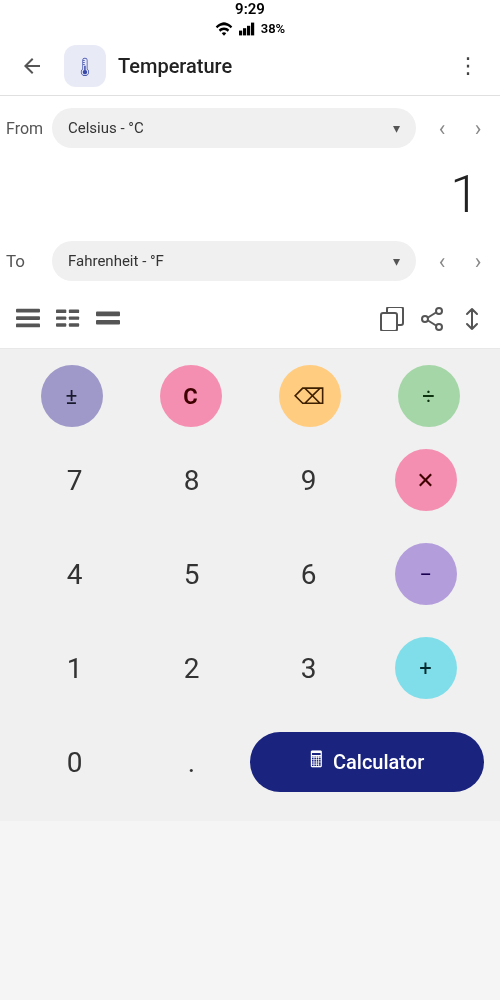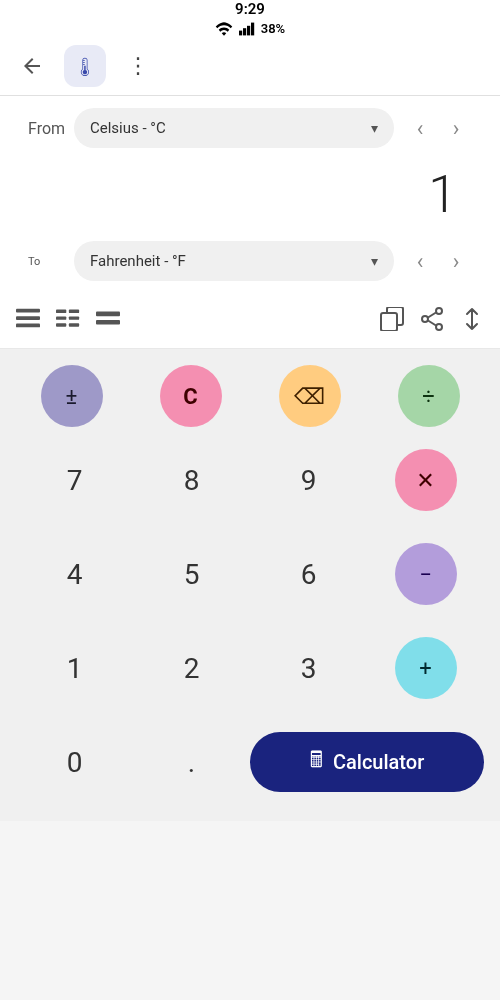--- a/index.html
+++ b/index.html
@@ -80,21 +80,21 @@
       width: 40px;
       height: 40px;
       display: flex;
       align-items: center;
       justify-content: center;
     }
 
     
     .conversion-section {
       background: #fff;
-      padding: 0 28px;
+      padding: 0 6px;
     }
 
     .from-row {
       display: flex;
       align-items: center;
       height: 64px;
       gap: 10px;
     }
     .from-label {
       font-size: 16px;
@@ -145,21 +145,21 @@
       letter-spacing: -1px;
     }
 
     .to-row {
       display: flex;
       align-items: center;
       height: 56px;
       gap: 10px;
     }
     .to-label {
-      font-size: 11px;
+      font-size: 17px;
       color: #555;
       width: 36px;
     }
 
     .output-display {
       text-align: right;
       font-size: 52px;
       font-weight: 500;
       color: #1a237e;
       padding: 4px 16px 12px 0;
@@ -321,20 +321,21 @@
     <svg width="24" height="24" viewBox="0 0 24 24" fill="none">
         <path d="M20 11H7.83l5.59-5.59L12 4l-8 8 8 8 1.41-1.41L7.83 13H20v-2z" fill="#555"></path>
       </svg>
   </div>
   <div class="app-bar-icon">
     <svg width="28" height="28" viewBox="0 0 28 28" fill="none">
       <rect width="28" height="28" rx="8" fill="#e8eaf6"></rect>
       <text x="14" y="21" text-anchor="middle" font-size="18" fill="#3949ab">🌡</text>
     </svg>
   </div>
+  <div class="app-bar-title">Temperature</div>
   <div class="app-bar-menu">⋮</div>
 </div>
 
 <div class="conversion-section">
 
   <div class="from-row">
     <span class="from-label">From</span>
     <div class="unit-selector">
       <span class="unit-selector-text">Celsius - °C</span>
       <span class="unit-selector-arrow">▾</span>

